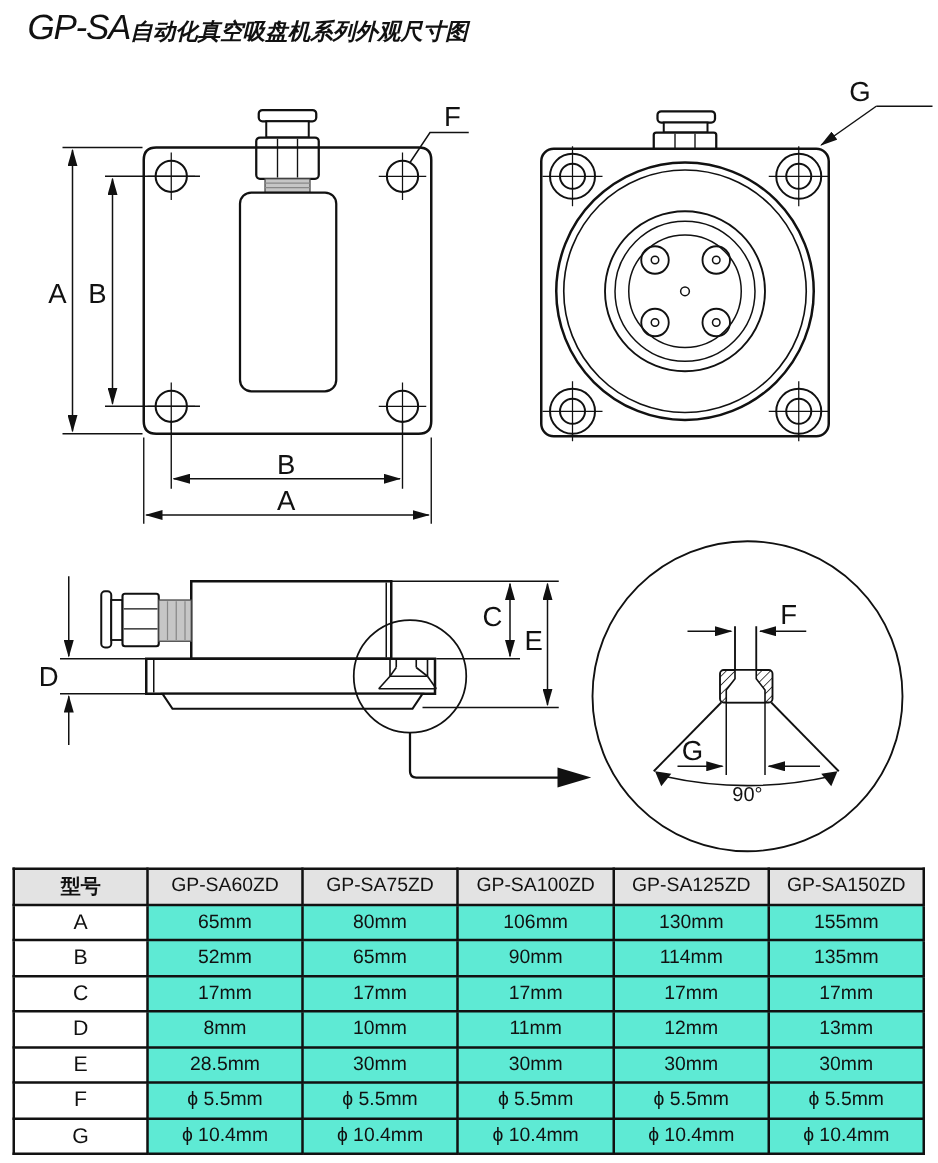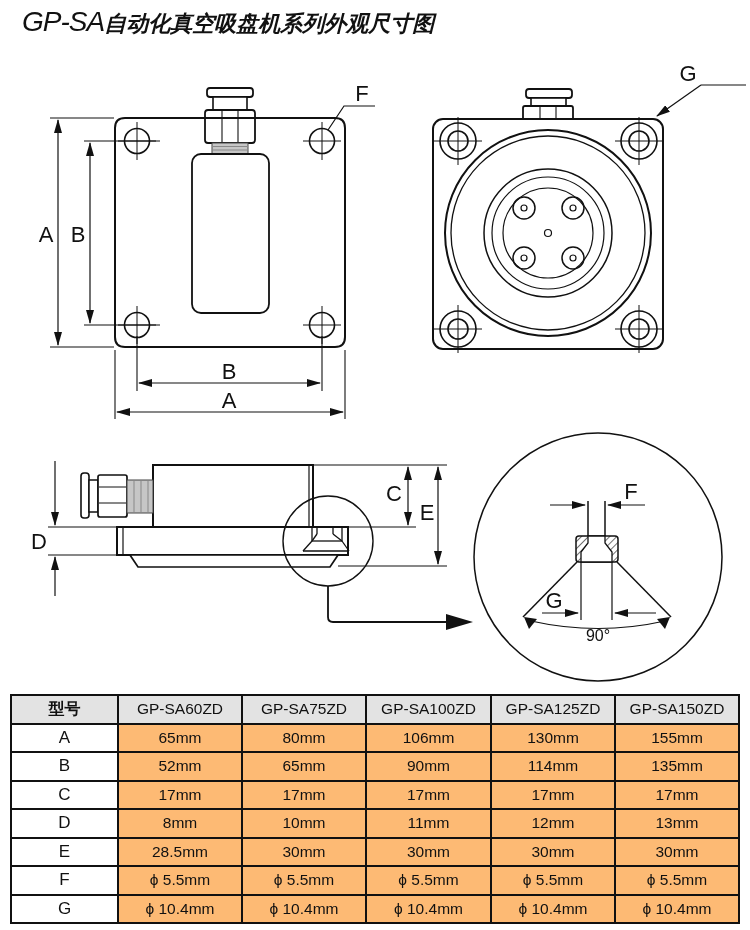--- a/index.html
+++ b/index.html
@@ -1,28 +1,28 @@
 <!DOCTYPE html>
 <html><head>
 <meta charset="utf-8">
 <style>
   html,body{margin:0;padding:0;background:#fff;width:750px;height:930px;overflow:hidden;
     font-family:"Liberation Sans",sans-serif;color:#111;}
   #page{position:relative;width:750px;height:930px;background:#fff;}
   #title{position:absolute;left:22px;top:6px;white-space:nowrap;}
   #title .brand{font-style:italic;font-weight:normal;font-size:28px;letter-spacing:-1px;}
-  #title .rest{font-style:italic;font-weight:bold;font-size:22px;}
+  #title .rest{font-style:italic;font-weight:bold;font-size:18px;}
   #diagram{position:absolute;left:0;top:0;}
   svg text{font-family:"Liberation Sans",sans-serif;fill:#111;}
   .dimlabel{font-size:22px;}
   .anglabel{font-size:16px;}
   #spec-table{position:absolute;left:10px;top:694px;width:728px;height:230px;
     border-collapse:collapse;table-layout:fixed;}
   #spec-table td{border:2px solid #111;text-align:center;vertical-align:middle;
-    font-size:15.5px;padding:0;height:26px;background:#fdba74;}
+    font-size:15.5px;padding:0;height:26px;background:#5eead4;}
   #spec-table tr.hdr td{background:#e3e3e3;font-size:15.5px;}
   #spec-table td.rowlabel{background:#ffffff;font-size:17px;}
   #spec-table tr.hdr td.rowlabel{background:#e3e3e3;font-size:16px;font-weight:bold;}
 </style>
 </head>
 <body>
 
 <div id="page">
 
   <div id="title">

